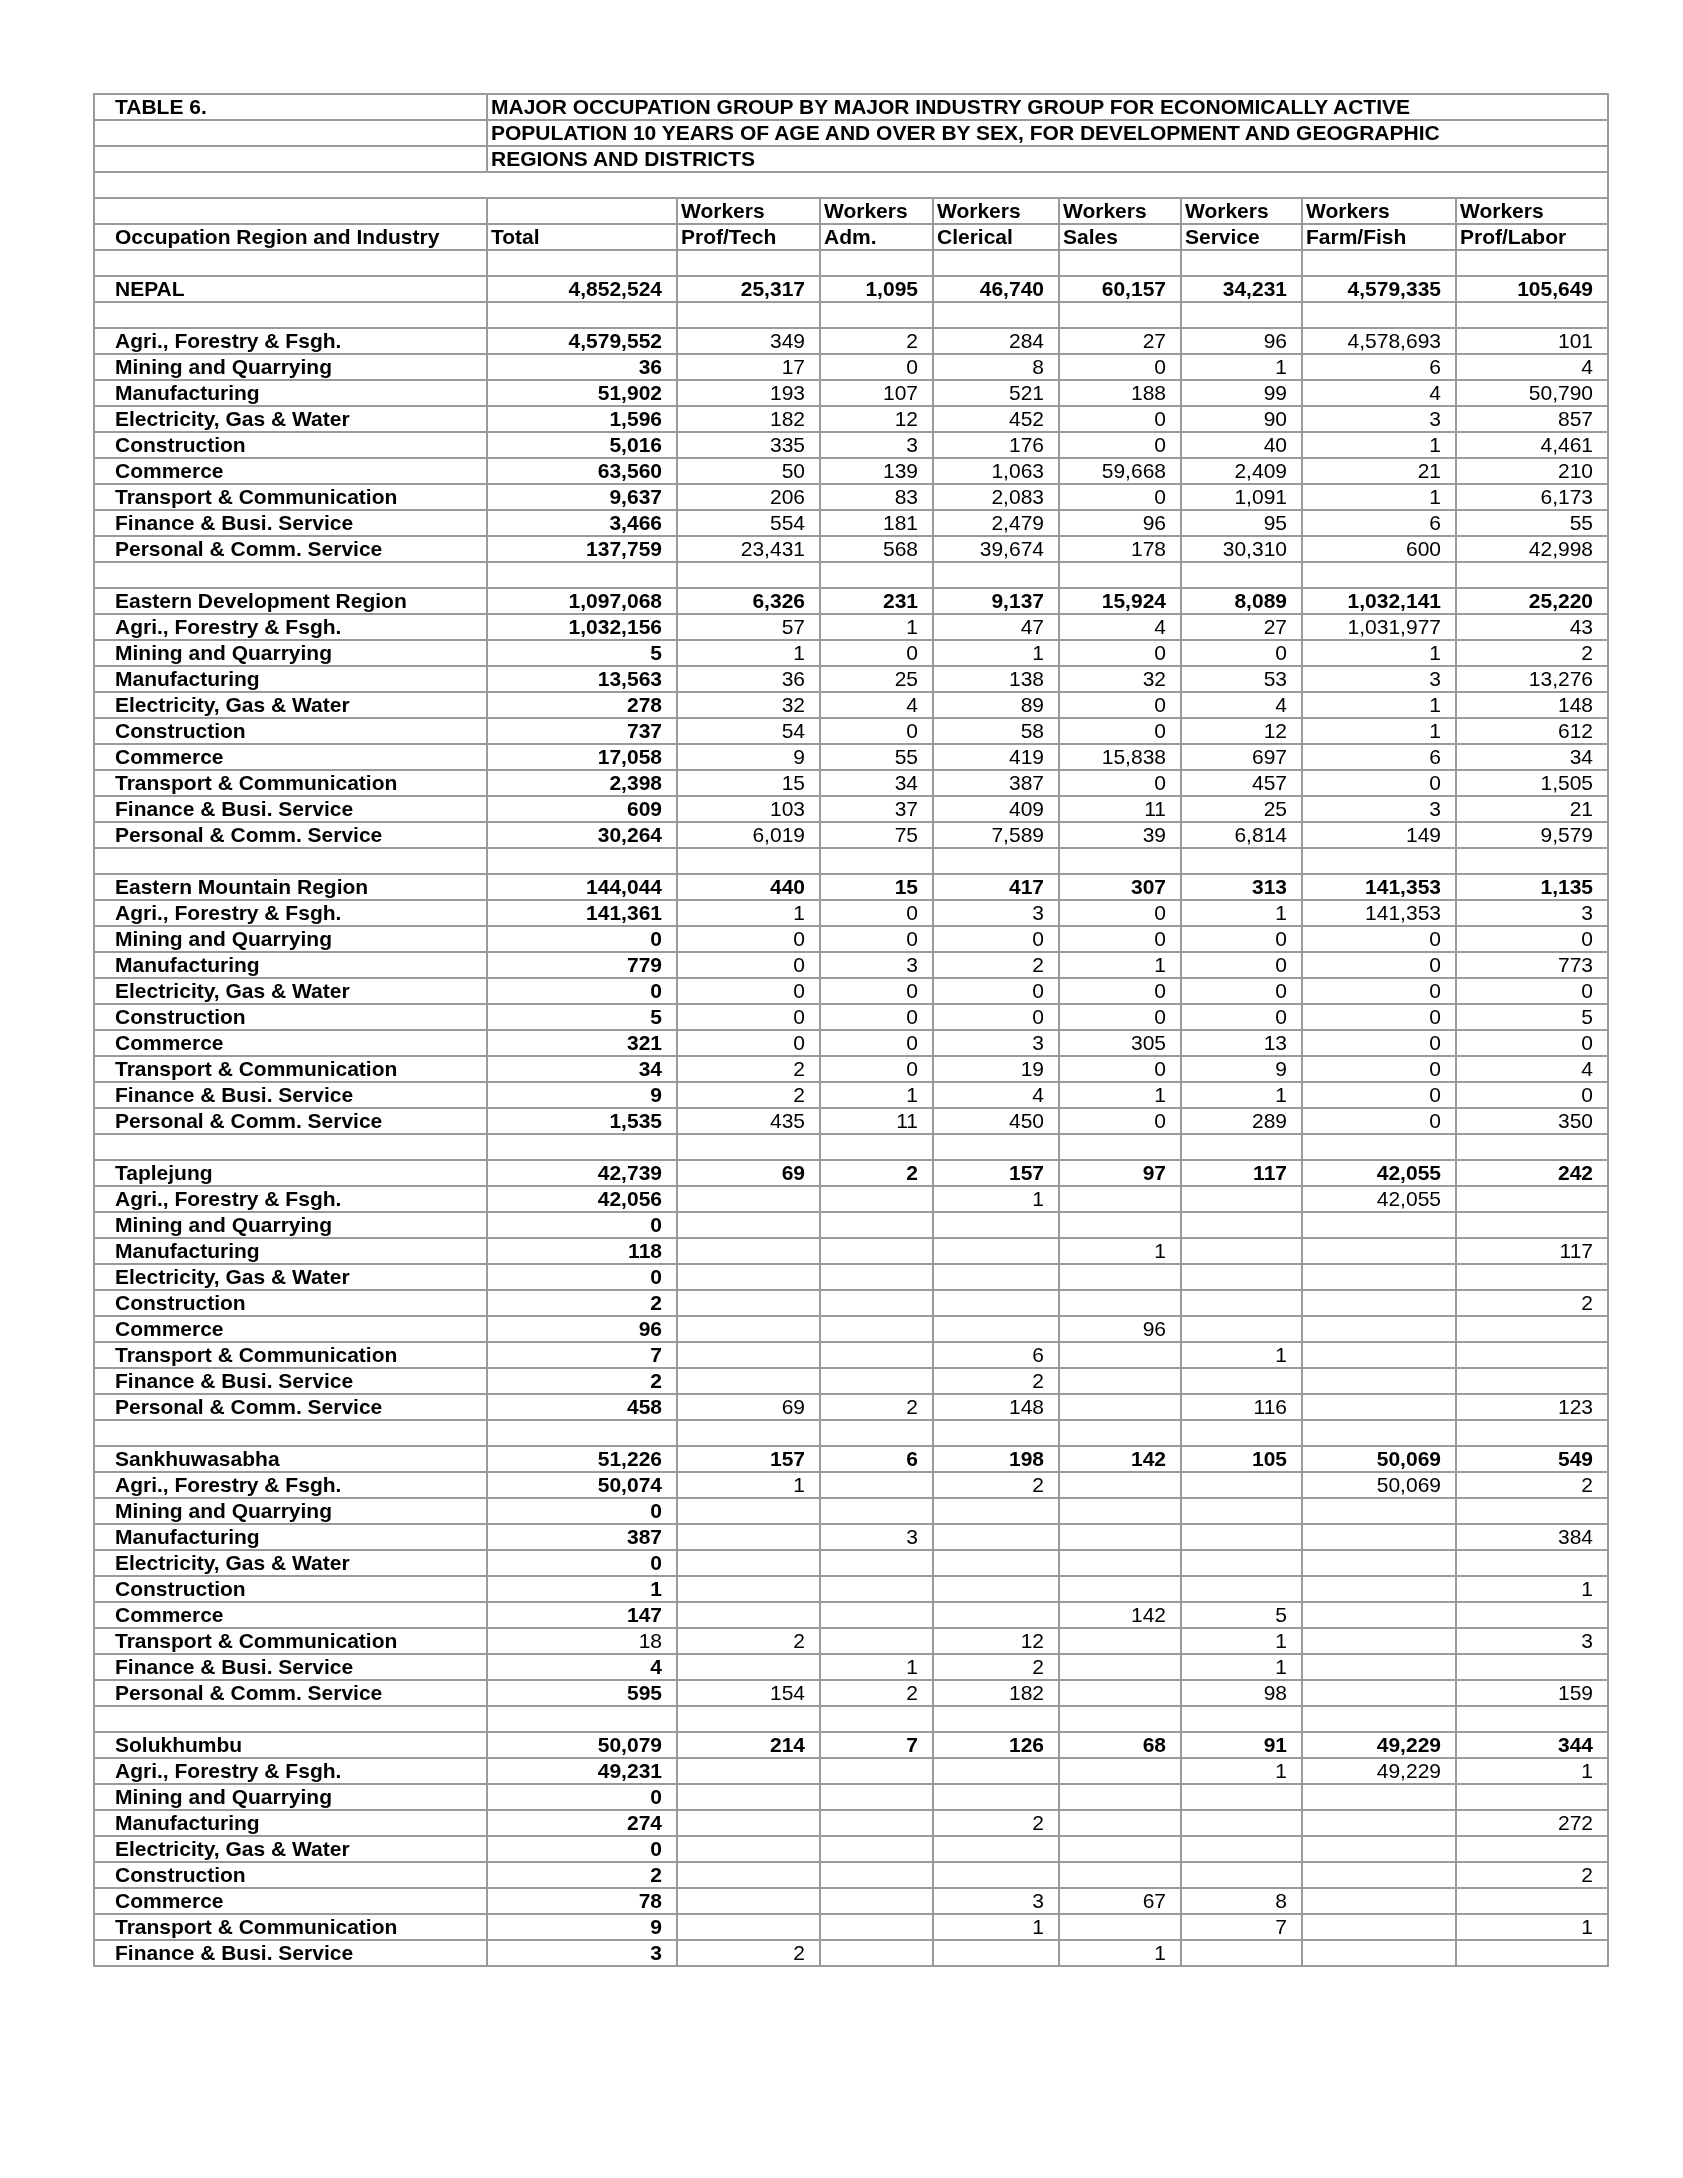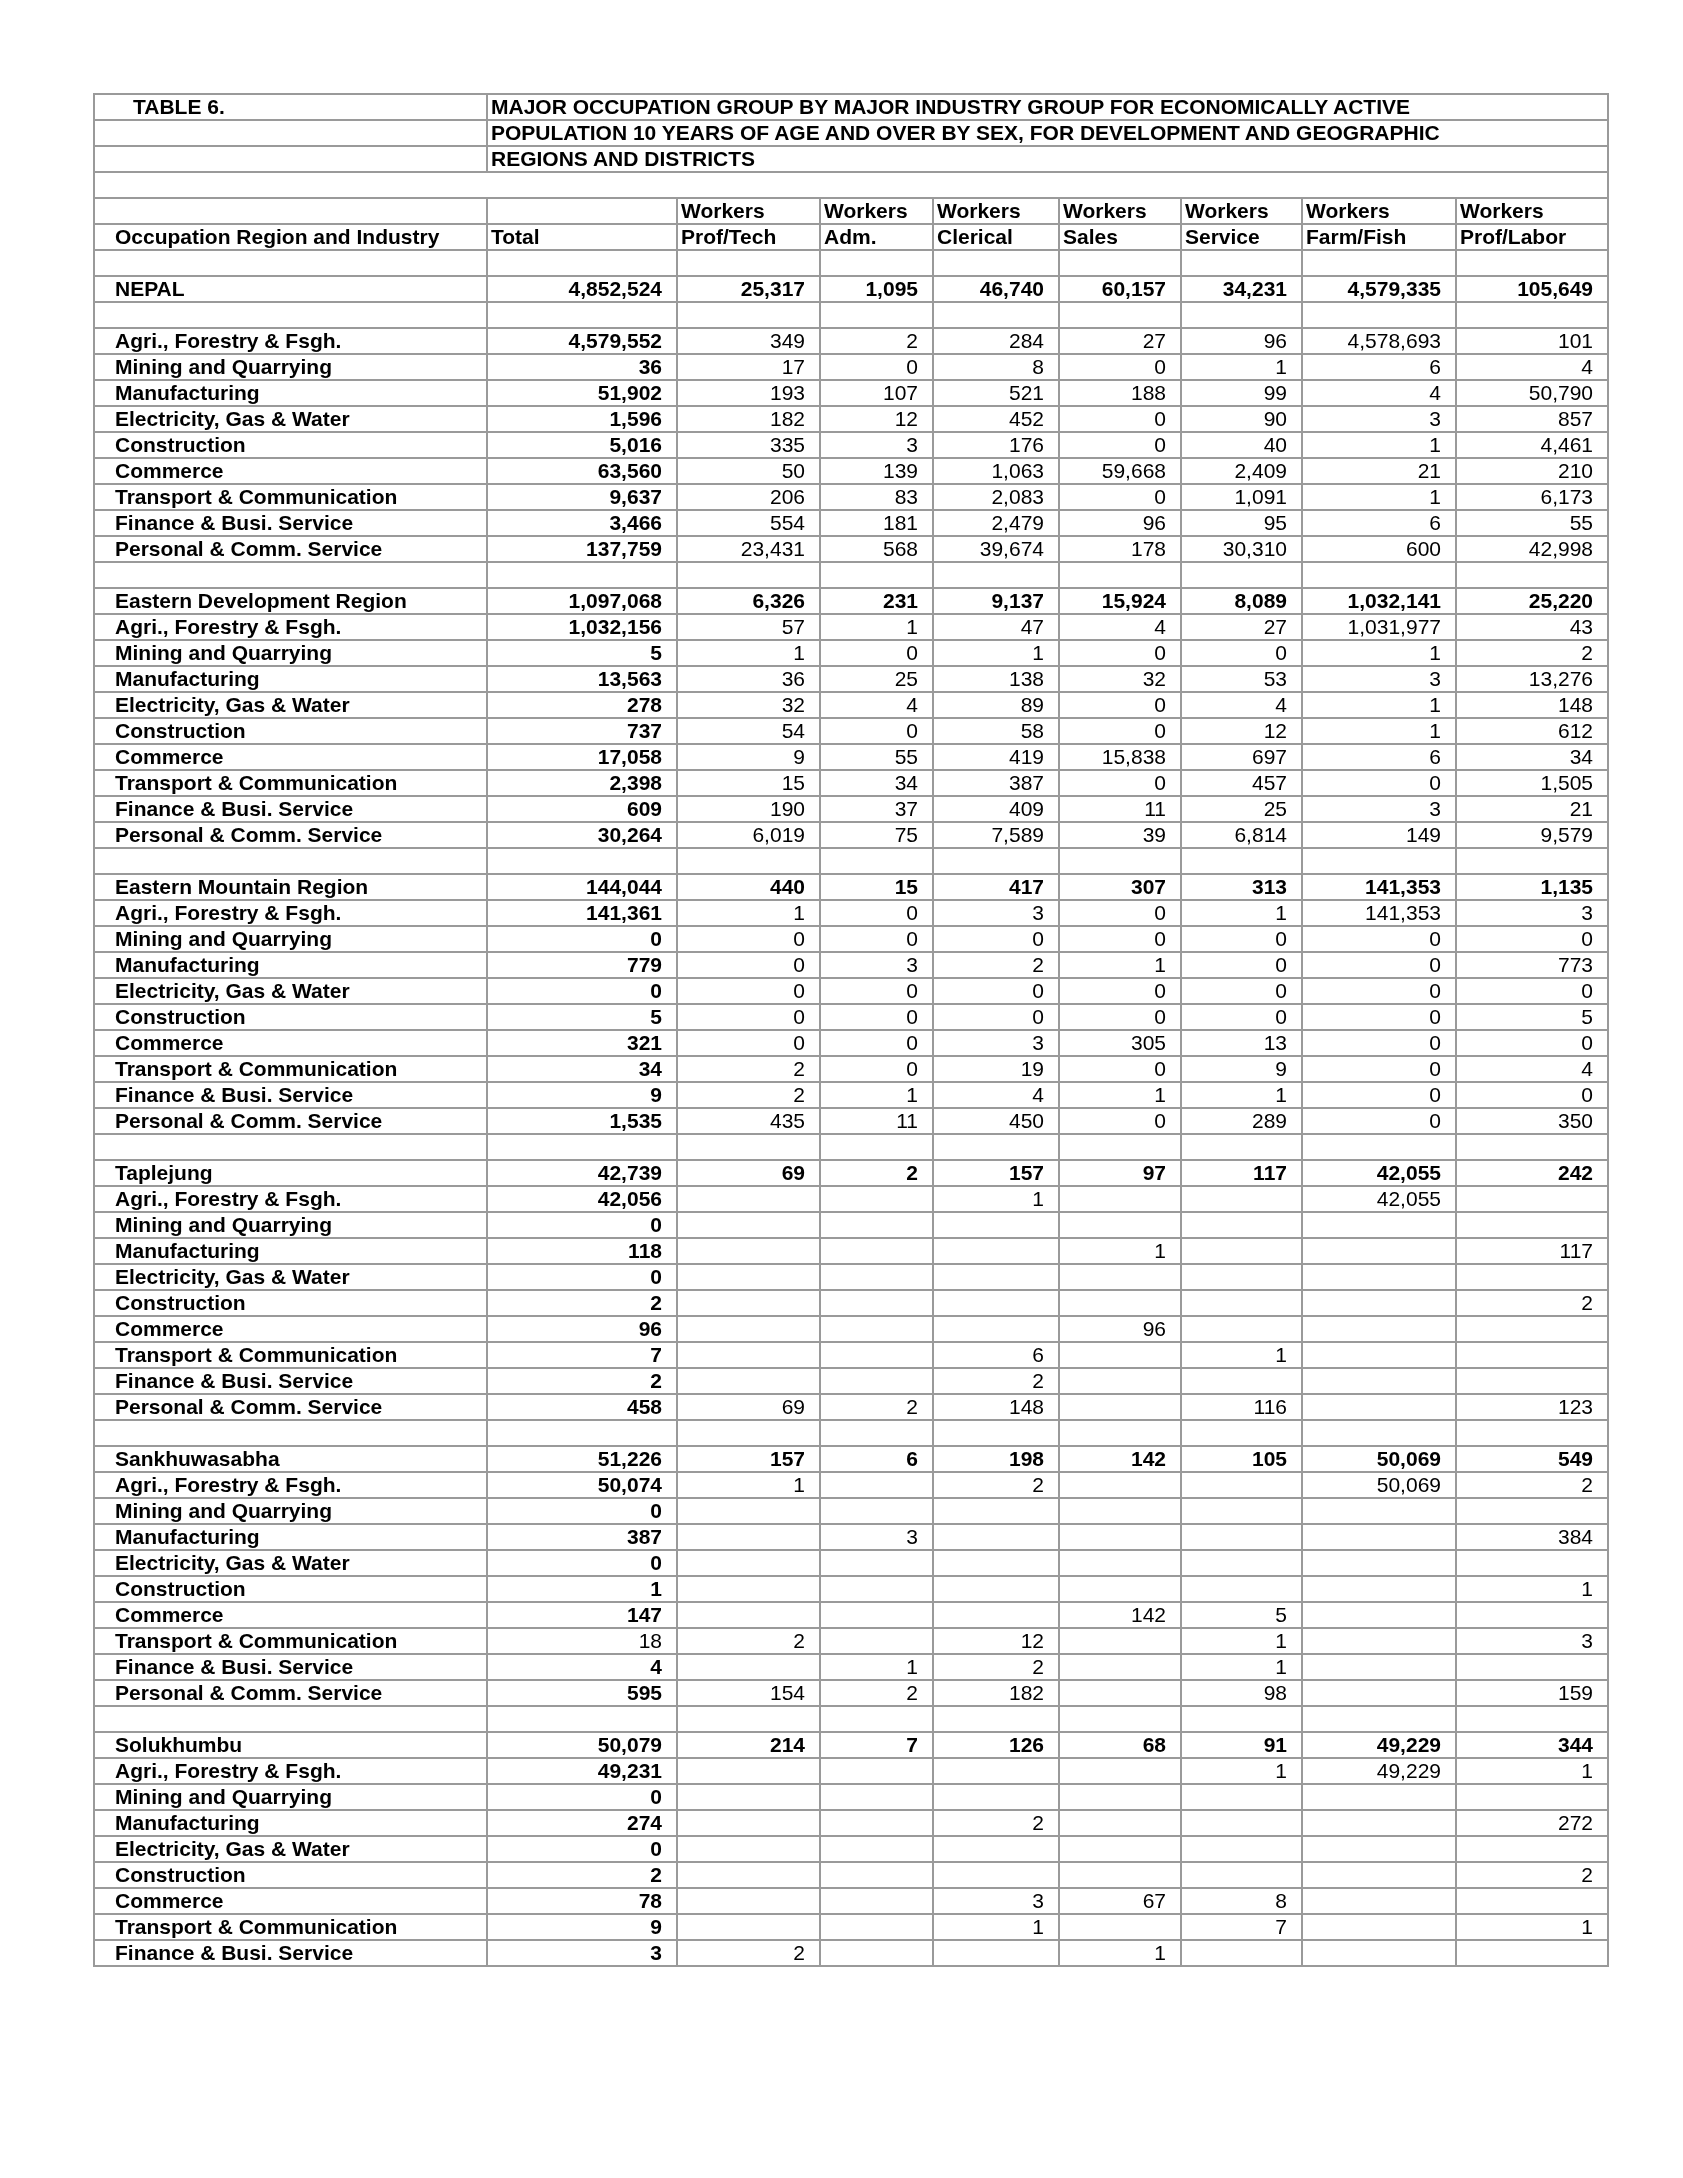--- a/index.html
+++ b/index.html
@@ -13,21 +13,21 @@
   }
   table.census td {
     border: 2px solid #9a9a9a;
     height: 24px; padding: 0 10px 0 20px;
     white-space: nowrap; overflow: hidden; line-height: 24px;
     box-sizing: content-box;
   }
   table.census td.num { text-align: right; padding: 0 14px 0 4px; }
   td.label { font-weight: bold; }
   tr.hdr td, tr.title td { font-weight: bold; padding-left: 3px; }
-  tr.title td.tt { padding-left: 38px; }
+  tr.title td.tt { padding-left: 20px; }
   tr.bold td { font-weight: bold; }
   col.c0 { width: 393px; } col.c1 { width: 190px; } col.c2 { width: 143px; }
   col.c3 { width: 113px; } col.c4 { width: 126px; } col.c5 { width: 122px; }
   col.c6 { width: 121px; } col.c7 { width: 154px; } col.c8 { width: 152px; }
 </style>
 </head>
 <body>
 
 <table class="census">
   <colgroup>
@@ -306,21 +306,21 @@
         <td class="num">34</td>
         <td class="num">387</td>
         <td class="num">0</td>
         <td class="num">457</td>
         <td class="num">0</td>
         <td class="num">1,505</td>
       </tr>
       <tr>
         <td class="label">Finance &amp; Busi. Service</td>
         <td class="num" style="font-weight: bold;">609</td>
-        <td class="num">190</td>
+        <td class="num">103</td>
         <td class="num">37</td>
         <td class="num">409</td>
         <td class="num">11</td>
         <td class="num">25</td>
         <td class="num">3</td>
         <td class="num">21</td>
       </tr>
       <tr>
         <td class="label">Personal &amp; Comm. Service</td>
         <td class="num" style="font-weight: bold;">30,264</td>

